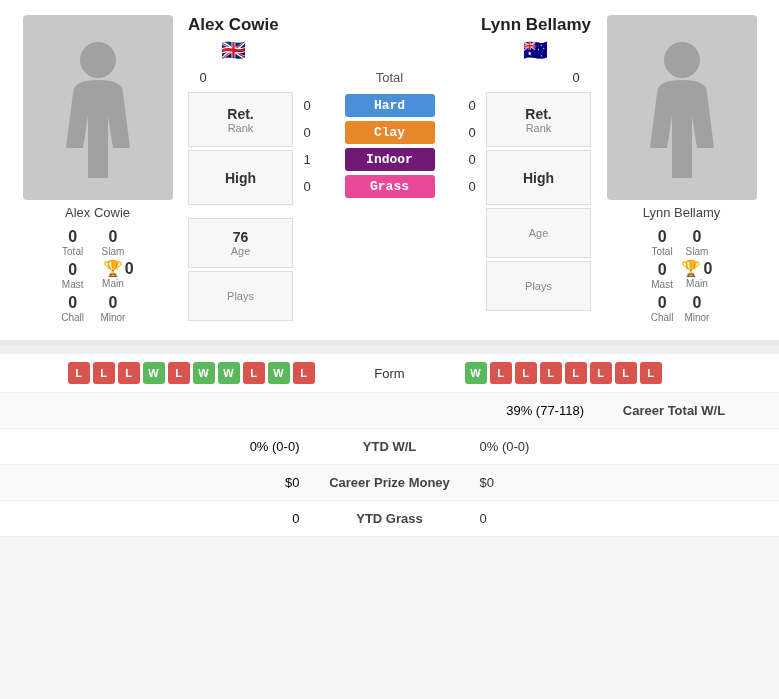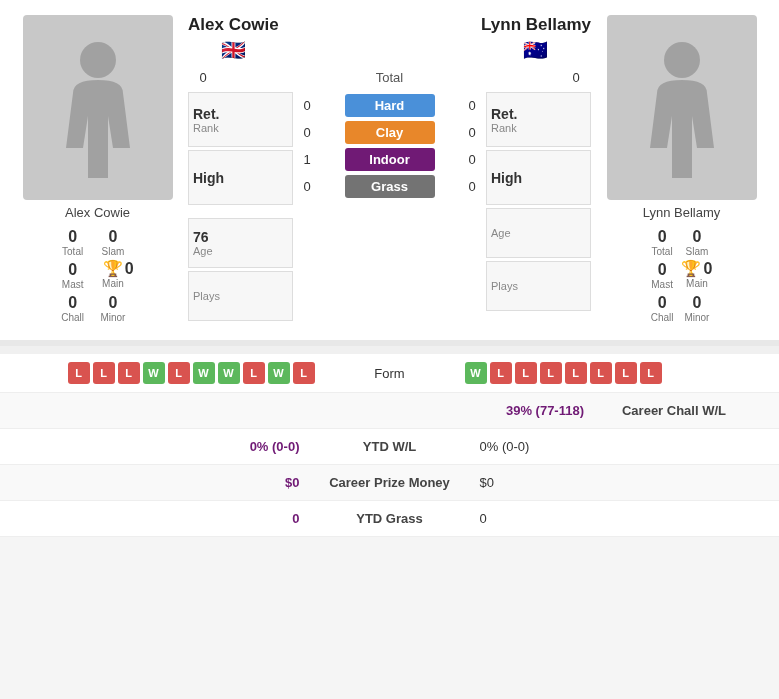--- a/index.html
+++ b/index.html
@@ -25,26 +25,27 @@
 
     .badge {
       display: inline-block;
       padding: 4px 20px;
       border-radius: 3px;
       color: #fff;
       font-size: 13px;
       font-weight: bold;
       min-width: 90px;
       text-align: center;
+      font-family: Liberation Mono, monospace;
     }
 
     .badge-hard { background: #4a90d9; }
     .badge-clay { background: #e8872a; }
     .badge-indoor { background: #701a75; }
-    .badge-grass { background: #737373; }
+    .badge-grass { background: #ec4899; }
 
     
     .bottom-section {
       margin-top: 8px;
       background: #fff;
     }
 
     .form-row {
       display: flex;
       align-items: center;
@@ -98,22 +99,21 @@
     }
 
     .stats-row:nth-child(even) {
       background: #f9f9f9;
     }
 
     .stats-row-left {
       flex: 1;
       text-align: right;
       font-size: 13px;
-      color: #701a75;
-      font-weight: bold;
+      color: #000000;
     }
 
     .stats-row-center {
       width: 180px;
       text-align: center;
       font-weight: bold;
       font-size: 13px;
       color: #444;
     }
 
@@ -240,21 +240,21 @@
       display: flex;
       flex-direction: column;
       gap: 3px;
     }
 
     .info-box {
       border: 1px solid #ddd;
       background: #f7f7f7;
       display: flex;
       flex-direction: column;
-      align-items: flex-start;
+      align-items: center;
       justify-content: center;
       padding: 6px 4px;
     }
 
     .info-box .ib-val {
       font-size: 14px;
       font-weight: bold;
       color: #333;
     }
 
@@ -499,21 +499,21 @@
           <span class="form-badge form-l">L</span>
           <span class="form-badge form-l">L</span>
           <span class="form-badge form-l">L</span>
           <span class="form-badge form-l">L</span>
           <span class="form-badge form-l">L</span>
         </div>
     </div>
 
     <div class="stats-row">
       <div class="stats-row-left">39% (77-118)</div>
-      <div class="stats-row-center">Career Chall W/L</div>
+      <div class="stats-row-center">Career Total W/L</div>
     </div>
 
     <div class="stats-row">
       <div class="stats-row-left">0% (0-0)</div>
       <div class="stats-row-center">YTD W/L</div>
       <div class="stats-row-right">0% (0-0)</div>
     </div>
 
     <div class="stats-row">
       <div class="stats-row-left">$0</div>

